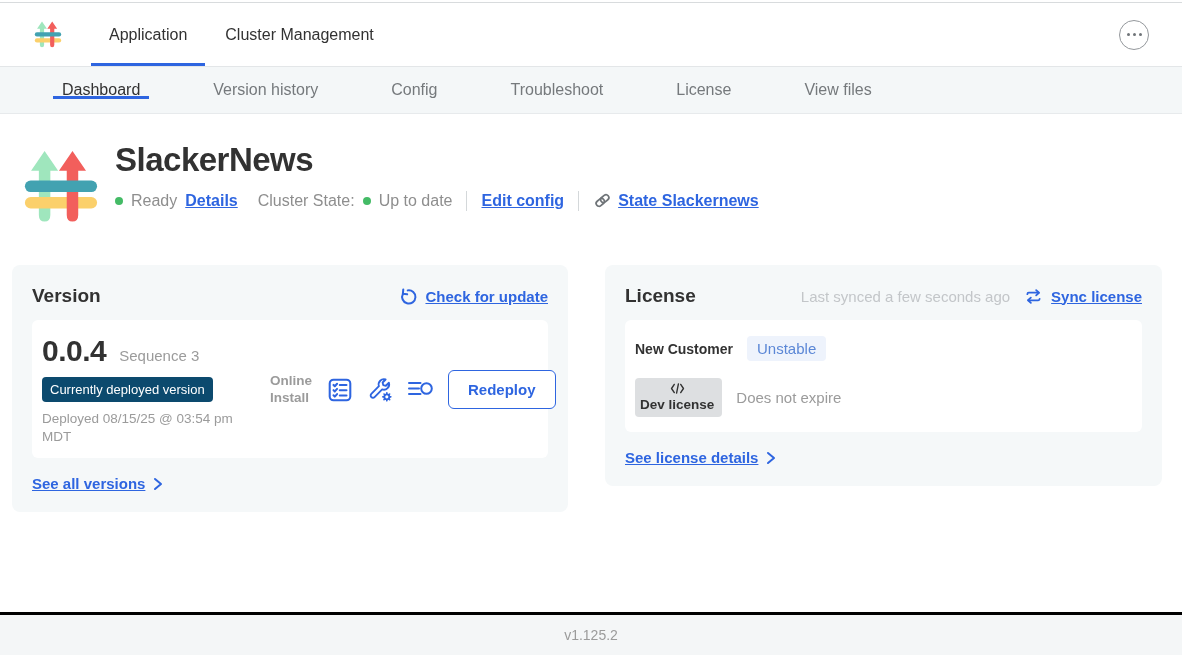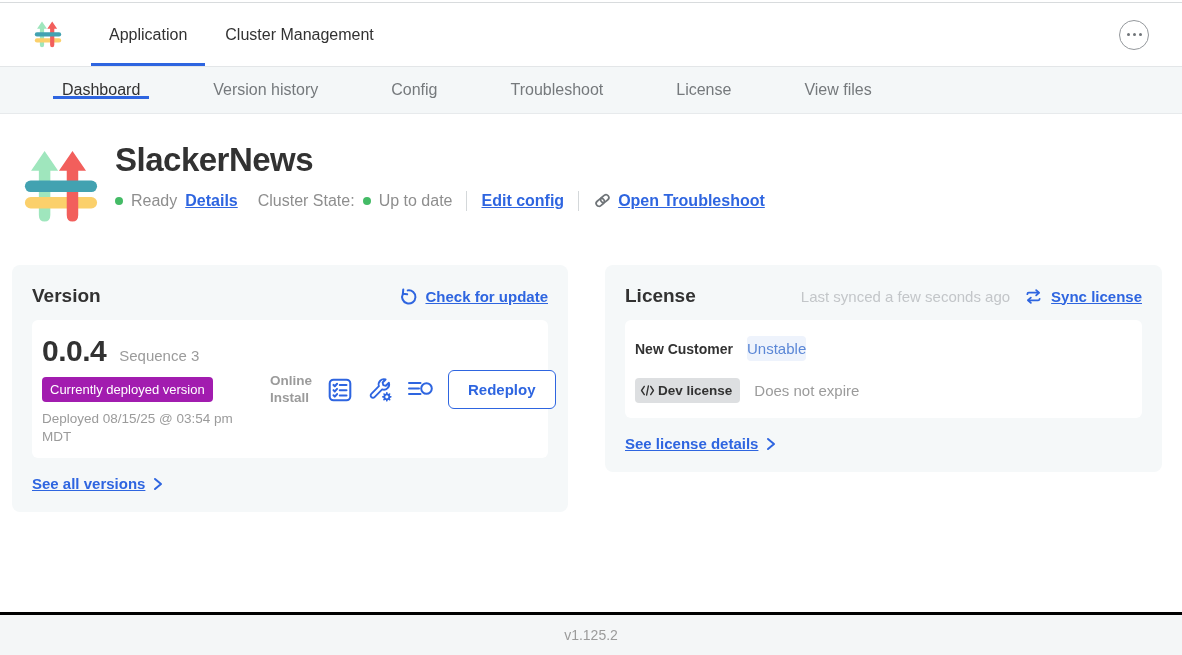--- a/index.html
+++ b/index.html
@@ -48,40 +48,40 @@
   .head-right a { font-size:15px; }
   .inner { background:#fff; border-radius:6px; }
 
   
   .version-card { width:556px; }
   .version-inner { padding:14px 12px 13px 10px; display:flex; align-items:center; }
   .v-left { width:228px; flex:0 0 auto; }
   .v-num-row { display:flex; align-items:baseline; gap:13px; }
   .v-num { font-size:30px; font-weight:700; letter-spacing:-0.5px; }
   .v-seq { font-size:15px; color:#9b9b9b; }
-  .green-badge { display:inline-block; margin-top:9px; background:#a21caf; color:#fff; font-size:13px; font-weight:500; padding:5px 8px; border-radius:4px; }
+  .green-badge { display:inline-block; margin-top:9px; background:#0c4a6e; color:#fff; font-size:13px; font-weight:500; padding:5px 8px; border-radius:4px; }
   .deployed { margin-top:8px; font-size:13.5px; color:#9b9b9b; line-height:1.3; max-width:210px; }
   .v-right { display:flex; align-items:center; margin-left:auto; }
   .install-type { font-size:13.5px; font-weight:600; color:#9b9b9b; line-height:1.25; width:50px; }
   .v-icons { display:flex; align-items:center; gap:14px; margin-left:7px; }
   .v-icons .icn { width:26px; height:26px; display:flex; cursor:pointer; }
   .redeploy-btn { margin-left:15px; background:#fff; border:1px solid #2e65e0; color:#2e65e0; font-family:inherit; font-size:15px; font-weight:700; padding:10px 19px; border-radius:6px; cursor:pointer; }
   .card-footer-link { margin-top:17px; display:flex; align-items:center; gap:8px; }
   .card-footer-link a { font-size:15px; }
 
   
   .license-card { width:557px; }
   .muted { font-size:15px; color:#c3c6c9; margin-left:auto; }
   .license-card .head-right { margin-left:14px; }
   .license-inner { padding:16px 15px 15px 10px; }
   .cust-row { display:flex; align-items:center; gap:14px; }
   .cust-name { font-size:14px; font-weight:700; }
-  .channel-badge { background:#eef3fc; color:#5b87d6; font-size:15px; padding:4px 0; border-radius:4px; }
+  .channel-badge { background:#eef3fc; color:#5b87d6; font-size:15px; padding:4px 10px; border-radius:4px; }
   .lic-row { display:flex; align-items:center; gap:14px; margin-top:17px; }
-  .type-badge { display:flex; align-items:center; gap:3px; background:#dddfe1; color:#323232; font-size:13.5px; font-weight:700; padding:5px 8px 5px 5px; border-radius:4px; }
+  .type-badge { display:flex; align-items:center; gap:3px; background:#dddfe1; color:#323232; font-size:13.5px; font-weight:700; padding:5px 8px 5px 5px; border-radius:4px;flex-direction:column; }
   .expiry { font-size:15px; color:#9b9b9b; }
 
   
   .footer { position:absolute; left:0; right:0; bottom:0; height:43px; background:#f4f6f7; border-top:3px solid #000000; display:flex; align-items:center; justify-content:center; font-size:14px; color:#9b9b9b; }
 
   svg { display:block; }
 </style>
 </head>
 <body>
 
@@ -160,21 +160,21 @@
           <span class="vdiv"></span>
           <span class="open-app">
             <span>
               <svg viewBox="0 0 20 20" width="19" height="19" fill="none" stroke="#6f7478" stroke-width="1.8">
                 <g transform="rotate(-40 10 10)">
                   <rect x="2.2" y="7" width="9.5" height="6" rx="3"></rect>
                   <rect x="8.3" y="7" width="9.5" height="6" rx="3"></rect>
                 </g>
               </svg>
             </span>
-            <a class="blue-link">Open Troubleshoot</a>
+            <a class="blue-link">State Slackernews</a>
           </span>
         </div>
       </div>
     </section>
 
     <section class="cards">
 
       <div class="card version-card">
         <div class="card-head">
           <h2>Version</h2>

